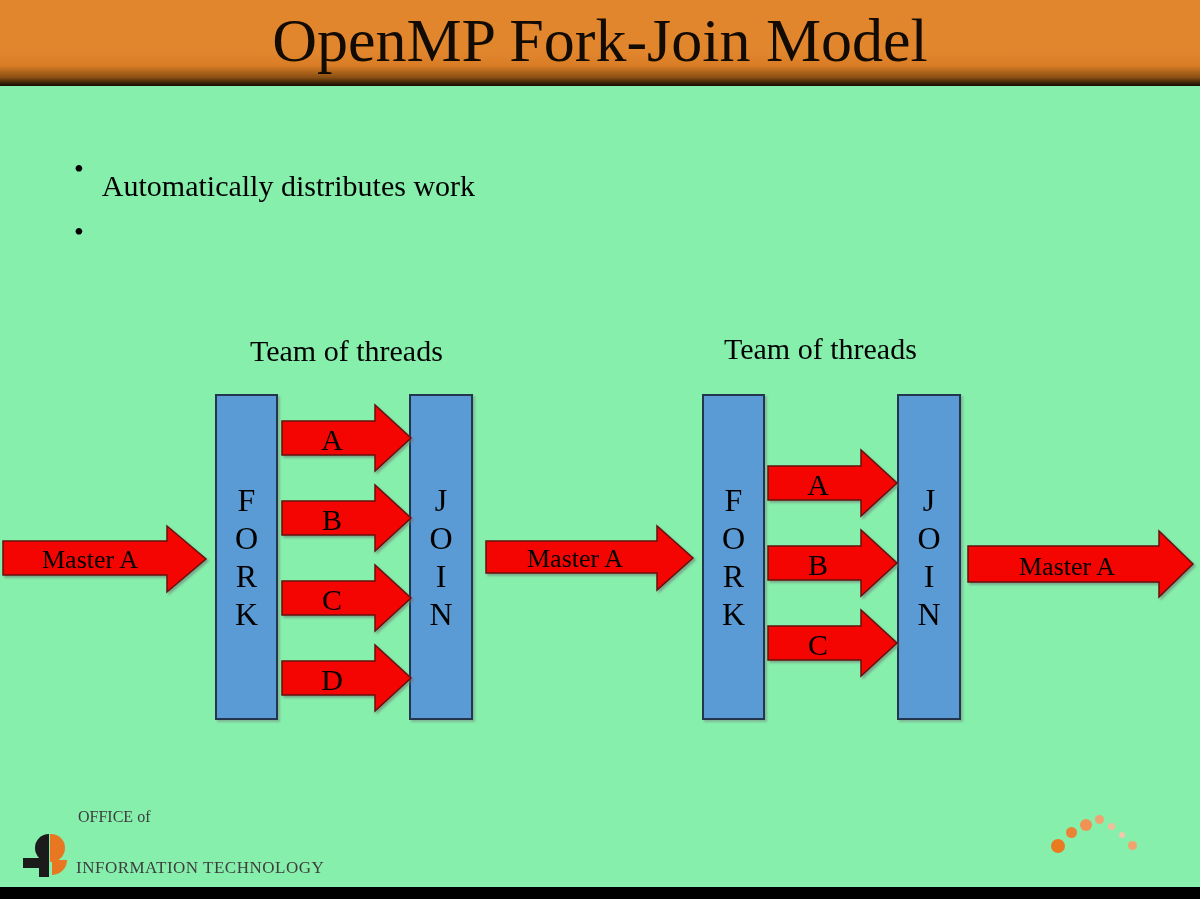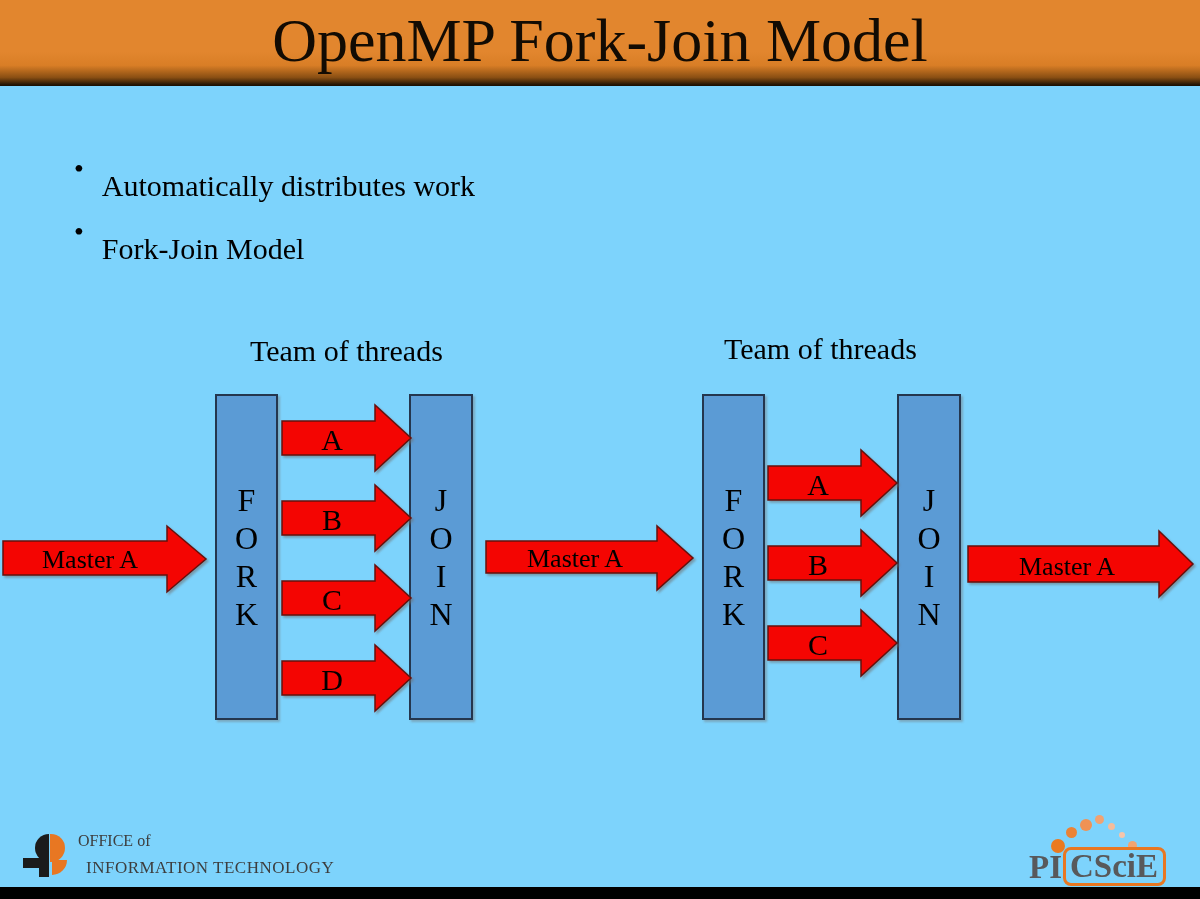--- a/index.html
+++ b/index.html
@@ -1,17 +1,17 @@
 <!DOCTYPE html>
 <html><head>
 <meta charset="utf-8">
 <style>
   html,body { margin:0; padding:0; background:#fff; }
   .slide {
-    position:relative; width:1200px; height:899px; background:#7dd3fc;
+    position:relative; width:1200px; height:899px; background:#86efac;
     overflow:hidden; font-family:"Liberation Serif", serif;
   }
 
   
   .header {
     position:absolute; left:0; top:0; width:1200px; height:86px;
     background:linear-gradient(180deg,#E2862E 0%,#E2862E 60%,#D97E26 76%,#8A4F13 90%,#1E1103 99%);
     display:flex; align-items:center; justify-content:center;
   }
   .title { font-size:62px; color:#120B03; margin-top:-6px; white-space:nowrap; }
@@ -54,22 +54,22 @@
   .ma-0 { left:2px;   top:524px; }
   .ma-1 { left:485px; top:524px; }
   .ma-2 { left:967px; top:529px; }
 
   
   .oit-circle-l { position:absolute; left:35px; top:834px; width:14px; height:28px; background:#1B1B1B; border-radius:14px 0 0 14px; }
   .oit-circle-r { position:absolute; left:50px; top:834px; width:15px; height:28px; background:#E87722; border-radius:0 15px 15px 0; }
   .oit-arm-h    { position:absolute; left:23px; top:858px; width:26px; height:10px; background:#1B1B1B; }
   .oit-arm-v    { position:absolute; left:39px; top:858px; width:10px; height:19px; background:#1B1B1B; }
   .oit-pie      { position:absolute; left:52px; top:860px; width:15px; height:15px; background:#E87722; border-radius:0 0 100% 0; }
-  .oit-line1 { position:absolute; left:78px; top:832px; font-size:16px; color:#3D3D3D; white-space:nowrap; }
-  .oit-line2 { position:absolute; left:86px; top:858px; font-size:17px; letter-spacing:.5px; color:#3D3D3D; white-space:nowrap; }
+  .oit-line1 { position:absolute; left:78px; top:808px; font-size:16px; color:#3D3D3D; white-space:nowrap; }
+  .oit-line2 { position:absolute; left:76px; top:858px; font-size:17px; letter-spacing:.5px; color:#3D3D3D; white-space:nowrap; }
 
   .picscie {
     position:absolute; left:1029px; top:847px; display:flex; align-items:center;
     font-weight:700; font-size:33px; line-height:30px; color:#58595B; white-space:nowrap;
   }
   .pic-box { border:3px solid #E87722; border-radius:8px; padding:1px 5px 2px 4px; margin-left:1px; }
   .dt { position:absolute; border-radius:50%; }
   .d1 { left:1051px; top:839px; width:14px; height:14px; background:#EA7A20; }
   .d2 { left:1066px; top:827px; width:11px; height:11px; background:#EB8336; }
   .d3 { left:1080px; top:819px; width:12px; height:12px; background:#F09254; }
@@ -88,21 +88,20 @@
   <div class="header">
     <div class="title">OpenMP Fork-Join Model</div>
   </div>
 
   <div class="bullet-row b1">
     <span class="bullet-marker">•</span>
     <span class="bullet-text">Automatically distributes work</span>
   </div>
   <div class="bullet-row b2">
     <span class="bullet-marker">•</span>
-    <span class="bullet-text">Fork-Join Model</span>
   </div>
 
   <div class="team-label tl-left">Team of threads</div>
   <div class="team-label tl-right">Team of threads</div>
 
   <div class="bar lf">
     <span>F</span>
     <span>O</span>
     <span>R</span>
     <span>K</span>
@@ -182,20 +181,16 @@
   <div class="oit-line1">OFFICE of</div>
   <div class="oit-line2">INFORMATION TECHNOLOGY</div>
 
   <div class="dt d1"></div>
   <div class="dt d2"></div>
   <div class="dt d3"></div>
   <div class="dt d4"></div>
   <div class="dt d5"></div>
   <div class="dt d6"></div>
   <div class="dt d7"></div>
-  <div class="picscie">
-    <span>PI</span>
-    <span class="pic-box">CSciE</span>
-  </div>
 
   <div class="bottom-bar"></div>
 
 </div>
 
 </body></html>

